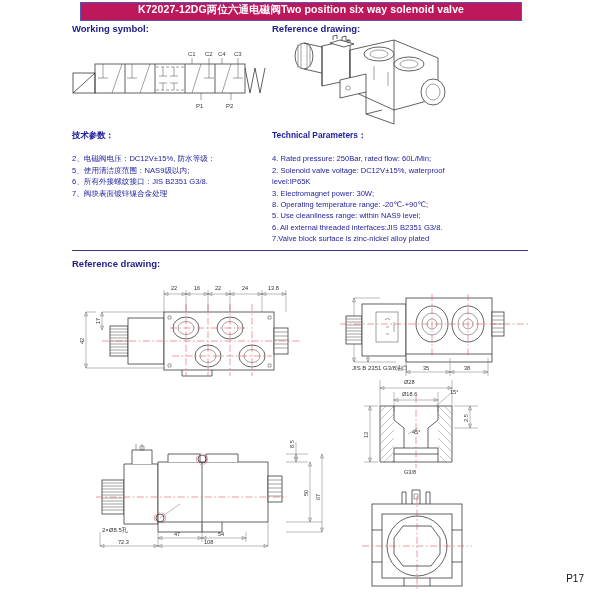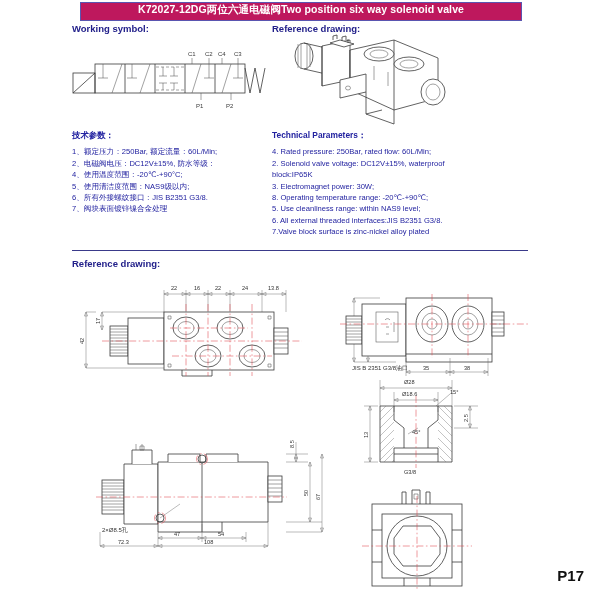--- a/index.html
+++ b/index.html
@@ -26,26 +26,26 @@
   #h-working{left:72px;top:23px;text-align:center;}
   #h-refdraw1{left:272px;top:23px;}
   #h-refdraw2{left:72px;top:258px;}
 
   .divider{position:absolute;left:72px;top:250px;width:456px;height:1px;background:#3a3a8a;}
 
   
   .params{position:absolute;font-size:7.6px;line-height:11.4px;color:#2222a0;}
   #cn-params{left:72px;top:130px;width:190px;}
   #en-params{left:272px;top:130px;width:250px;}
-  .params .title{font-weight:bold;font-size:8.4px;display:block;margin-bottom:5px;}
+  .params .title{font-weight:bold;font-size:8.4px;display:block;margin-bottom:12px;}
   .params .ln{display:block;white-space:nowrap;}
   #en-params .ln{white-space:normal;}
 
   
-  .pageno{position:absolute;right:16px;bottom:16px;font-size:15px;font-weight:bold;color:#111;}
+  .pageno{position:absolute;right:16px;bottom:16px;font-size:10px;font-weight:normal;color:#111;}
 
   
   .dwg{position:absolute;}
   svg{display:block;overflow:visible;}
   .ln-blk{fill:none;stroke:#3a3a3a;stroke-width:.8;}
   .ln-thin{fill:none;stroke:#555;stroke-width:.55;}
   .ln-dim{fill:none;stroke:#666;stroke-width:.45;}
   .ln-red{fill:none;stroke:#e2484f;stroke-width:.55;stroke-dasharray:7 2.5 1.6 2.5;}
   .ln-hatch{fill:none;stroke:#6a6a6a;stroke-width:.4;}
   .fill-w{fill:#ffffff;}
@@ -136,33 +136,31 @@
 
       <path class="ln-blk" d="M88 56 L88 78 L116 88 L116 74"></path>
       <path class="ln-blk" d="M88 78 L104 74"></path>
 
       <path class="ln-thin" d="M96 30 L96 44 M110 36 L110 50"></path>
     </svg>
   </div>
 
   <div class="params" id="cn-params">
     <span class="title">技术参数：</span>
-    <span class="ln">1、额定压力：250Bar, 额定流量：60L/Min;</span>
     <span class="ln">2、电磁阀电压：DC12V±15%, 防水等级：</span>
-    <span class="ln">4、使用温度范围：-20℃-+90°C;</span>
     <span class="ln">5、使用清洁度范围：NAS9级以内;</span>
     <span class="ln">6、所有外接螺纹接口：JIS B2351 G3/8.</span>
     <span class="ln">7、阀块表面镀锌镍合金处理</span>
   </div>
 
   <div class="params" id="en-params">
     <span class="title">Technical Parameters：</span>
     <span class="ln">4. Rated pressure: 250Bar, rated flow: 60L/Min;</span>
     <span class="ln">2. Solenoid valve voltage: DC12V±15%, waterproof</span>
-    <span class="ln">block:IP65K</span>
+    <span class="ln">level:IP65K</span>
     <span class="ln">3. Electromagnet power: 30W;</span>
     <span class="ln">8. Operating temperature range: -20℃-+90℃;</span>
     <span class="ln">5. Use cleanliness range: within NAS9 level;</span>
     <span class="ln">6. All external threaded interfaces:JIS B2351 G3/8.</span>
     <span class="ln">7.Valve block surface is zinc-nickel alloy plated</span>
   </div>
 
   <div class="divider"></div>
   <div class="sec-head" id="h-refdraw2">Reference drawing:</div>
 

